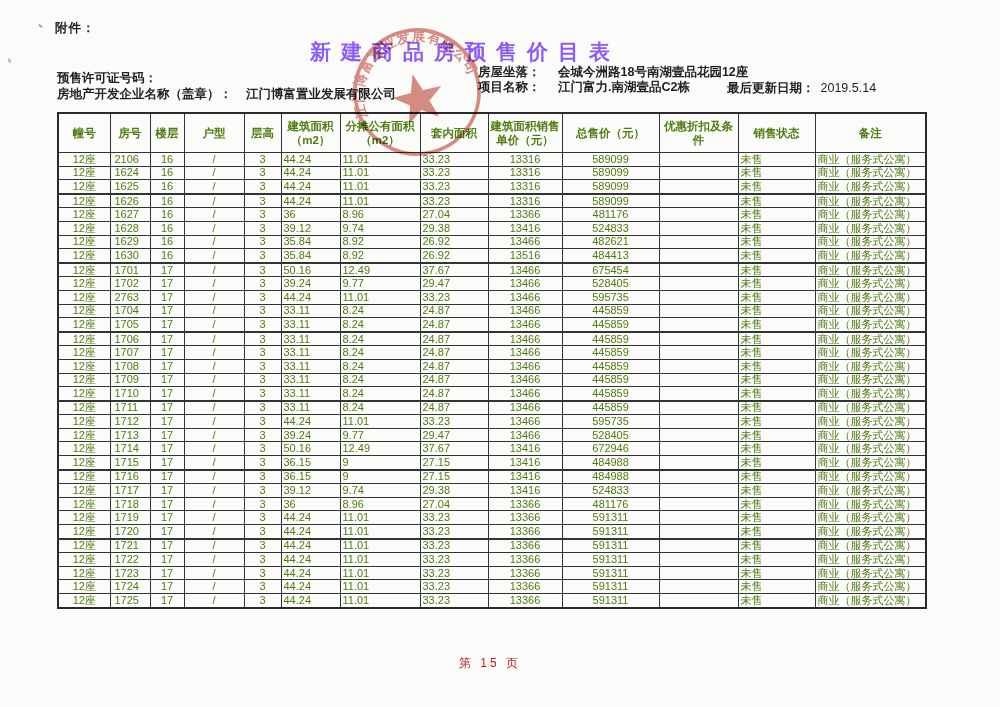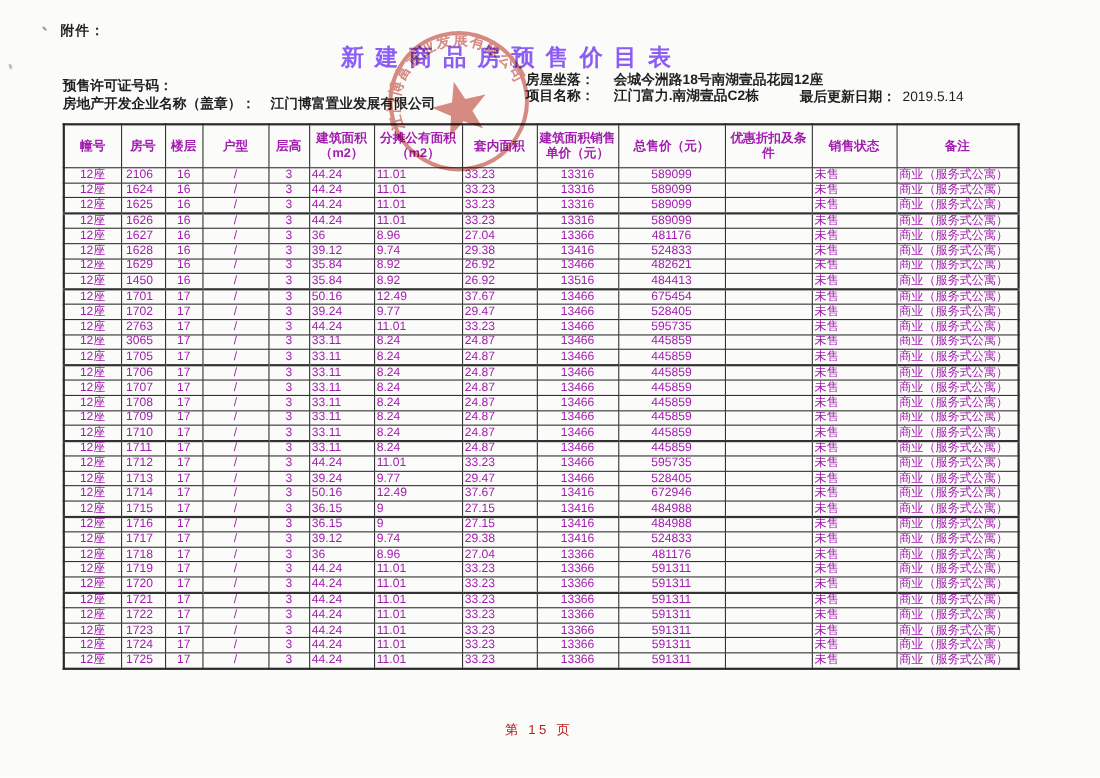--- a/index.html
+++ b/index.html
@@ -27,21 +27,21 @@
   .meta-right{position:absolute;left:478px;top:65px;font-size:12.5px;line-height:15px;}
   .meta-right .lbl{display:inline-block;width:80px;font-weight:600;}
   .meta-right .val{font-weight:600;}
   .updated{position:absolute;left:727px;top:80px;font-size:12.5px;}
   .updated .lbl{font-weight:600;}
   .updated .val{margin-left:6px;}
 
   table.price{
     position:absolute;left:57px;top:112px;width:868px;
     border-collapse:collapse;table-layout:fixed;
-    color:#a21caf;border:2px solid #2a2a2a;
+    color:#4d7c0f;border:2px solid #2a2a2a;
   }
   table.price th,table.price td{border:1px solid #333;}
   thead th{
     height:38px;font-size:11.5px;font-weight:600;text-align:center;
     vertical-align:middle;padding:0 1px;line-height:1.25;overflow:hidden;
   }
   tbody td{
     height:12.6px;font-size:11px;line-height:1;padding:0 2px;
     white-space:nowrap;overflow:hidden;vertical-align:middle;
   }
@@ -244,21 +244,21 @@
           <td>8.92</td>
           <td>26.92</td>
           <td>13466</td>
           <td>482621</td>
           <td></td>
           <td>未售</td>
           <td>商业（服务式公寓）</td>
         </tr>
         <tr>
           <td>12座</td>
-          <td>1450</td>
+          <td>1630</td>
           <td>16</td>
           <td>/</td>
           <td>3</td>
           <td>35.84</td>
           <td>8.92</td>
           <td>26.92</td>
           <td>13516</td>
           <td>484413</td>
           <td></td>
           <td>未售</td>
@@ -304,21 +304,21 @@
           <td>11.01</td>
           <td>33.23</td>
           <td>13466</td>
           <td>595735</td>
           <td></td>
           <td>未售</td>
           <td>商业（服务式公寓）</td>
         </tr>
         <tr>
           <td>12座</td>
-          <td>3065</td>
+          <td>1704</td>
           <td>17</td>
           <td>/</td>
           <td>3</td>
           <td>33.11</td>
           <td>8.24</td>
           <td>24.87</td>
           <td>13466</td>
           <td>445859</td>
           <td></td>
           <td>未售</td>

